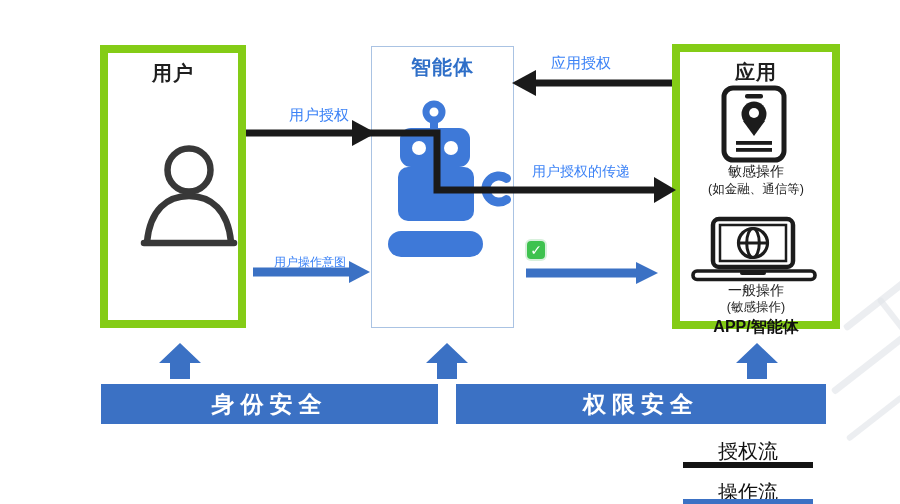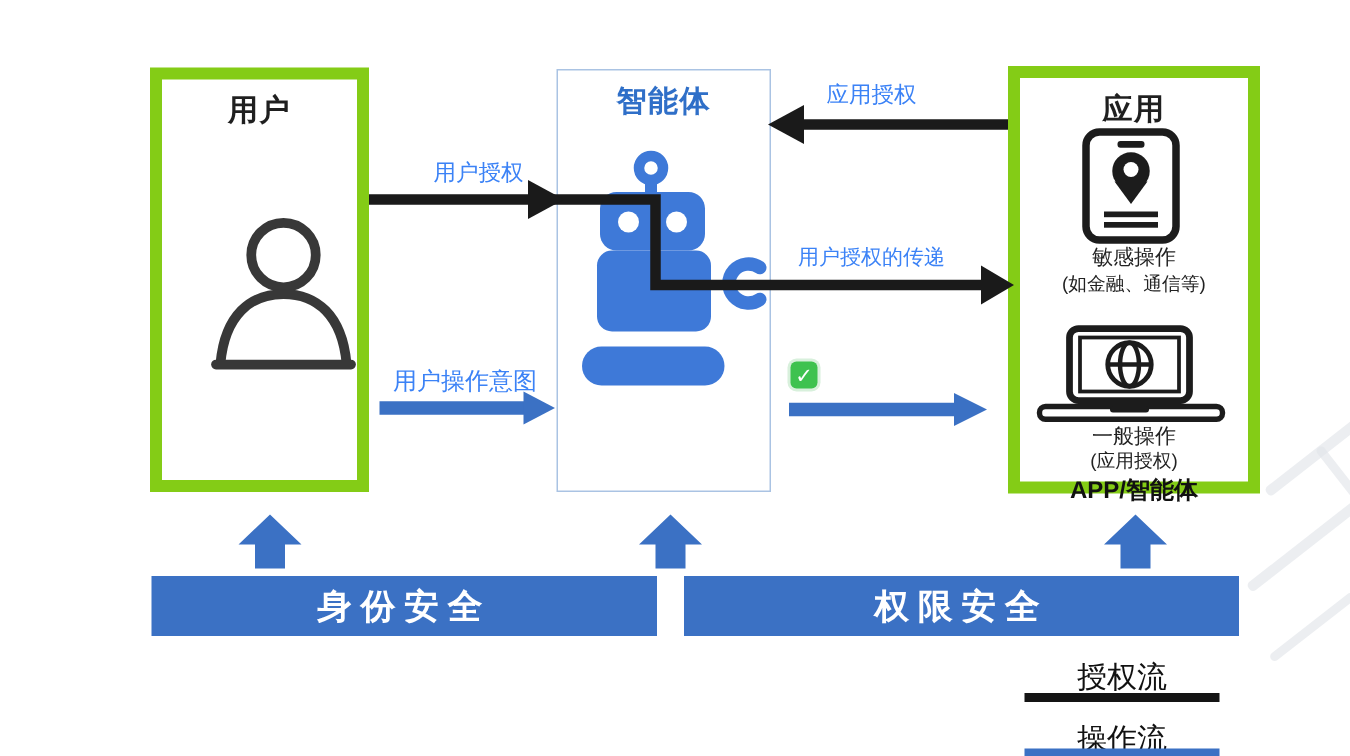--- a/index.html
+++ b/index.html
@@ -76,21 +76,21 @@
     <svg class="svg-abs" style="left:0; top:160px;" width="146" height="72" viewBox="0 0 146 72">
       <rect x="33" y="7" width="80" height="48" rx="6" fill="#fff" stroke="#1c1c1c" stroke-width="4.5"></rect>
       <rect x="40" y="13" width="66" height="36" fill="none" stroke="#1c1c1c" stroke-width="2.5"></rect>
       <circle cx="73" cy="31" r="14.5" fill="none" stroke="#1c1c1c" stroke-width="3.2"></circle>
       <line x1="58.5" y1="31" x2="87.5" y2="31" stroke="#1c1c1c" stroke-width="3"></line>
       <ellipse cx="73" cy="31" rx="6.3" ry="14.5" fill="none" stroke="#1c1c1c" stroke-width="3"></ellipse>
       <rect x="13" y="59" width="122" height="8.5" rx="4" fill="#fff" stroke="#1c1c1c" stroke-width="3.6"></rect>
       <rect x="60" y="59" width="26" height="4" rx="2" fill="#1c1c1c"></rect>
     </svg>
     <div class="caption" style="top:230px;">一般操作</div>
-    <div class="caption caption-sub" style="top:247px;">(应用授权)</div>
+    <div class="caption caption-sub" style="top:247px;">(敏感操作)</div>
     <div class="caption caption-footer" style="top:265px;">APP/智能体</div>
   </div>
 
   <svg class="overlay" width="900" height="504" viewBox="0 0 900 504">
 
     <g>
       <circle cx="434" cy="112" r="8" fill="#fff" stroke="#3e79d8" stroke-width="7"></circle>
       <rect x="430" y="120" width="8" height="10" fill="#3e79d8"></rect>
       <rect x="400" y="128" width="70" height="39" rx="11" fill="#3e79d8"></rect>
       <circle cx="419" cy="148" r="7" fill="#fff"></circle>
@@ -122,21 +122,21 @@
     </g>
 
     <polygon fill="#3b71c4" points="180,343 201,363 190,363 190,379 170,379 170,363 159,363"></polygon>
     <polygon fill="#3b71c4" points="447,343 468,363 457,363 457,379 437,379 437,363 426,363"></polygon>
     <polygon fill="#3b71c4" points="757,343 778,363 767,363 767,379 747,379 747,363 736,363"></polygon>
   </svg>
 
   <div class="flow-label" style="left:307px; top:106px;margin-left:12px;">用户授权</div>
   <div class="flow-label" style="left:581px; top:54px;">应用授权</div>
   <div class="flow-label" style="left:581px; top:163px; font-size:14px;">用户授权的传递</div>
-  <div class="flow-label" style="left:310px; top:244px; font-size:16px;text-align:right;">用户操作意图</div>
+  <div class="flow-label" style="left:310px; top:254px; font-size:12px;text-align:right;">用户操作意图</div>
   <div class="dual-auth">
     <span class="check-box">✓</span>
   </div>
 
   <div class="bar" style="left:101px; width:337px;">
     <span>身份安全</span>
   </div>
   <div class="bar" style="left:456px; width:370px;">
     <span>权限安全</span>
   </div>

